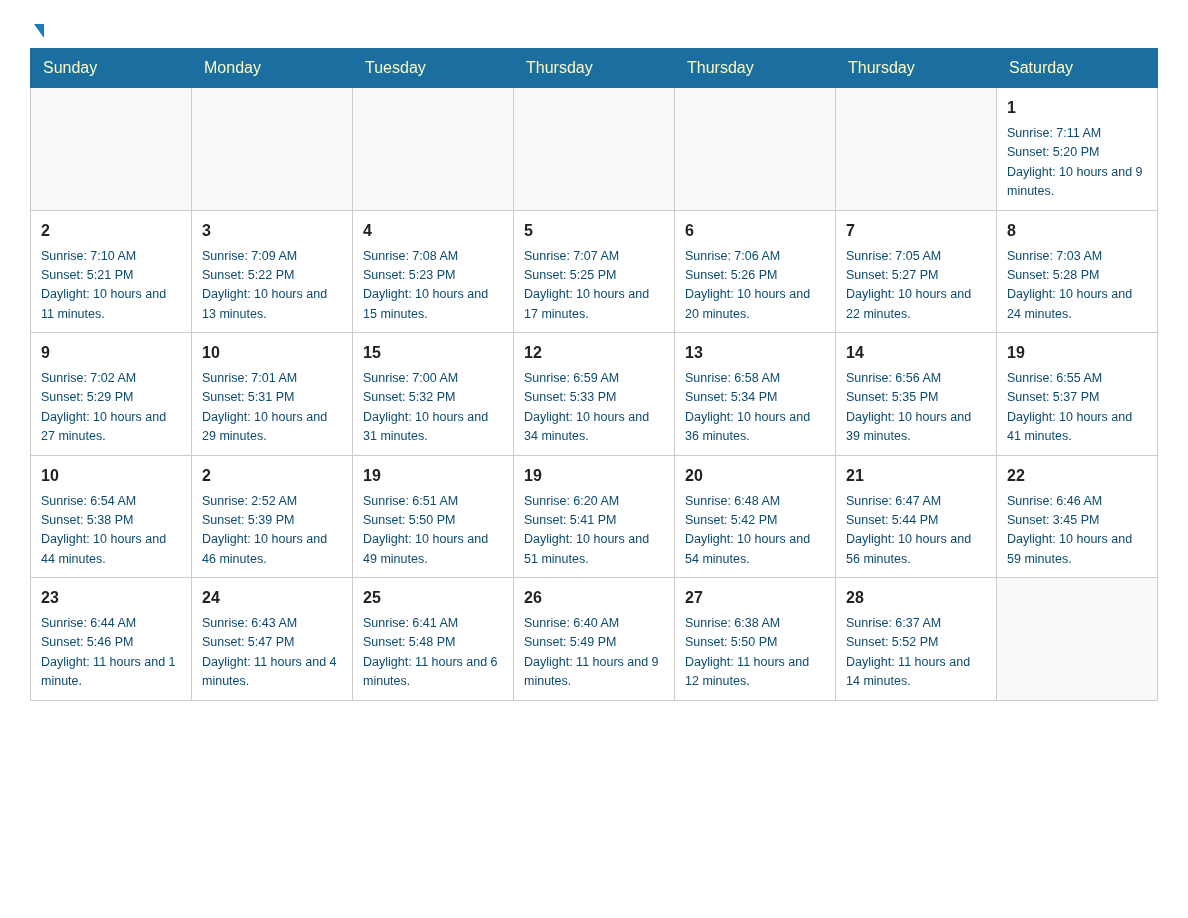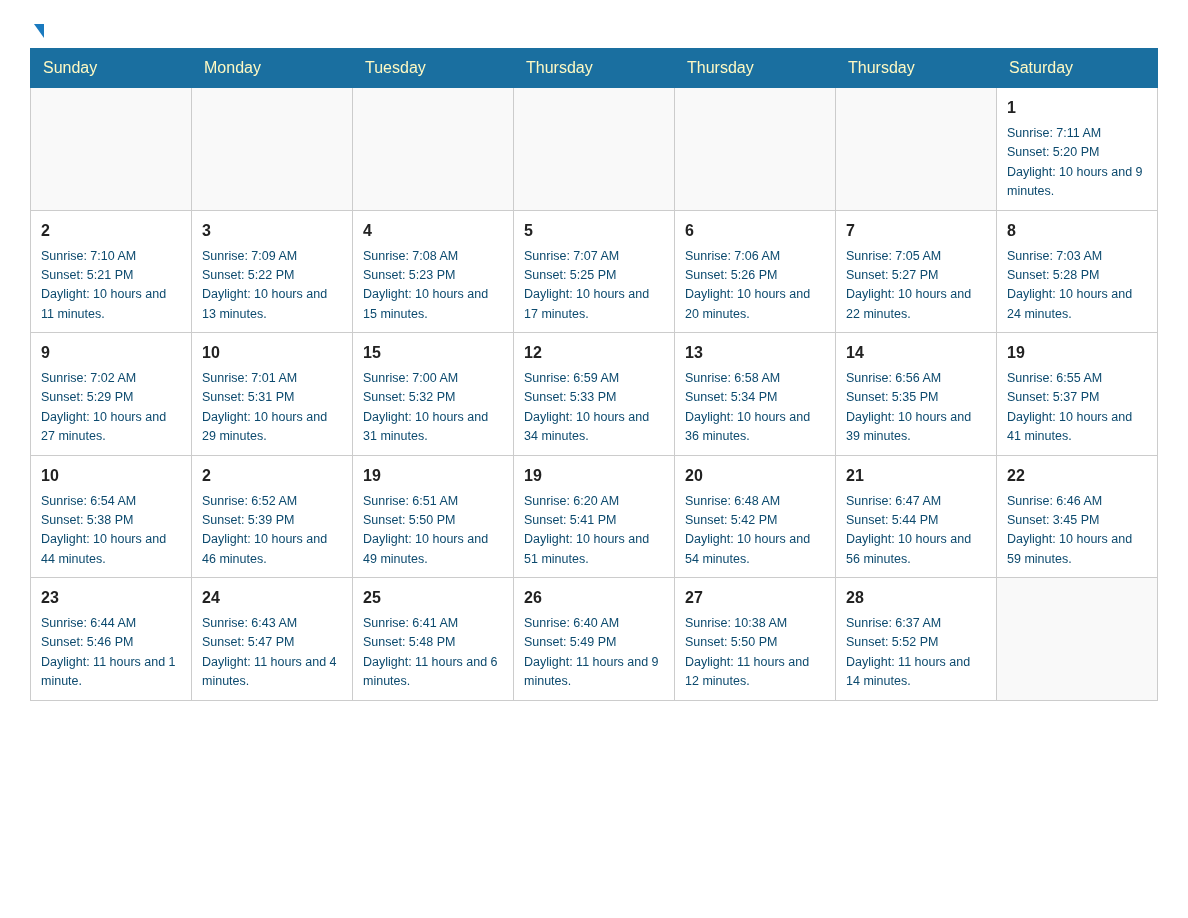--- a/index.html
+++ b/index.html
@@ -234,21 +234,21 @@
       </tr>
       <tr>
         <td>
           <span class="day-number">10</span>
           <div class="day-info">Sunrise: 6:54 AM
 Sunset: 5:38 PM
 Daylight: 10 hours and 44 minutes.</div>
         </td>
         <td>
           <span class="day-number">2</span>
-          <div class="day-info">Sunrise: 6:52 AM
+          <div class="day-info">Sunrise: 2:52 AM
 Sunset: 5:39 PM
 Daylight: 10 hours and 46 minutes.</div>
         </td>
         <td>
           <span class="day-number">19</span>
           <div class="day-info">Sunrise: 6:51 AM
 Sunset: 5:50 PM
 Daylight: 10 hours and 49 minutes.</div>
         </td>
         <td>
@@ -296,21 +296,21 @@
 Daylight: 11 hours and 6 minutes.</div>
         </td>
         <td>
           <span class="day-number">26</span>
           <div class="day-info">Sunrise: 6:40 AM
 Sunset: 5:49 PM
 Daylight: 11 hours and 9 minutes.</div>
         </td>
         <td>
           <span class="day-number">27</span>
-          <div class="day-info">Sunrise: 10:38 AM
+          <div class="day-info">Sunrise: 6:38 AM
 Sunset: 5:50 PM
 Daylight: 11 hours and 12 minutes.</div>
         </td>
         <td>
           <span class="day-number">28</span>
           <div class="day-info">Sunrise: 6:37 AM
 Sunset: 5:52 PM
 Daylight: 11 hours and 14 minutes.</div>
         </td>
         <td class="empty"></td>

